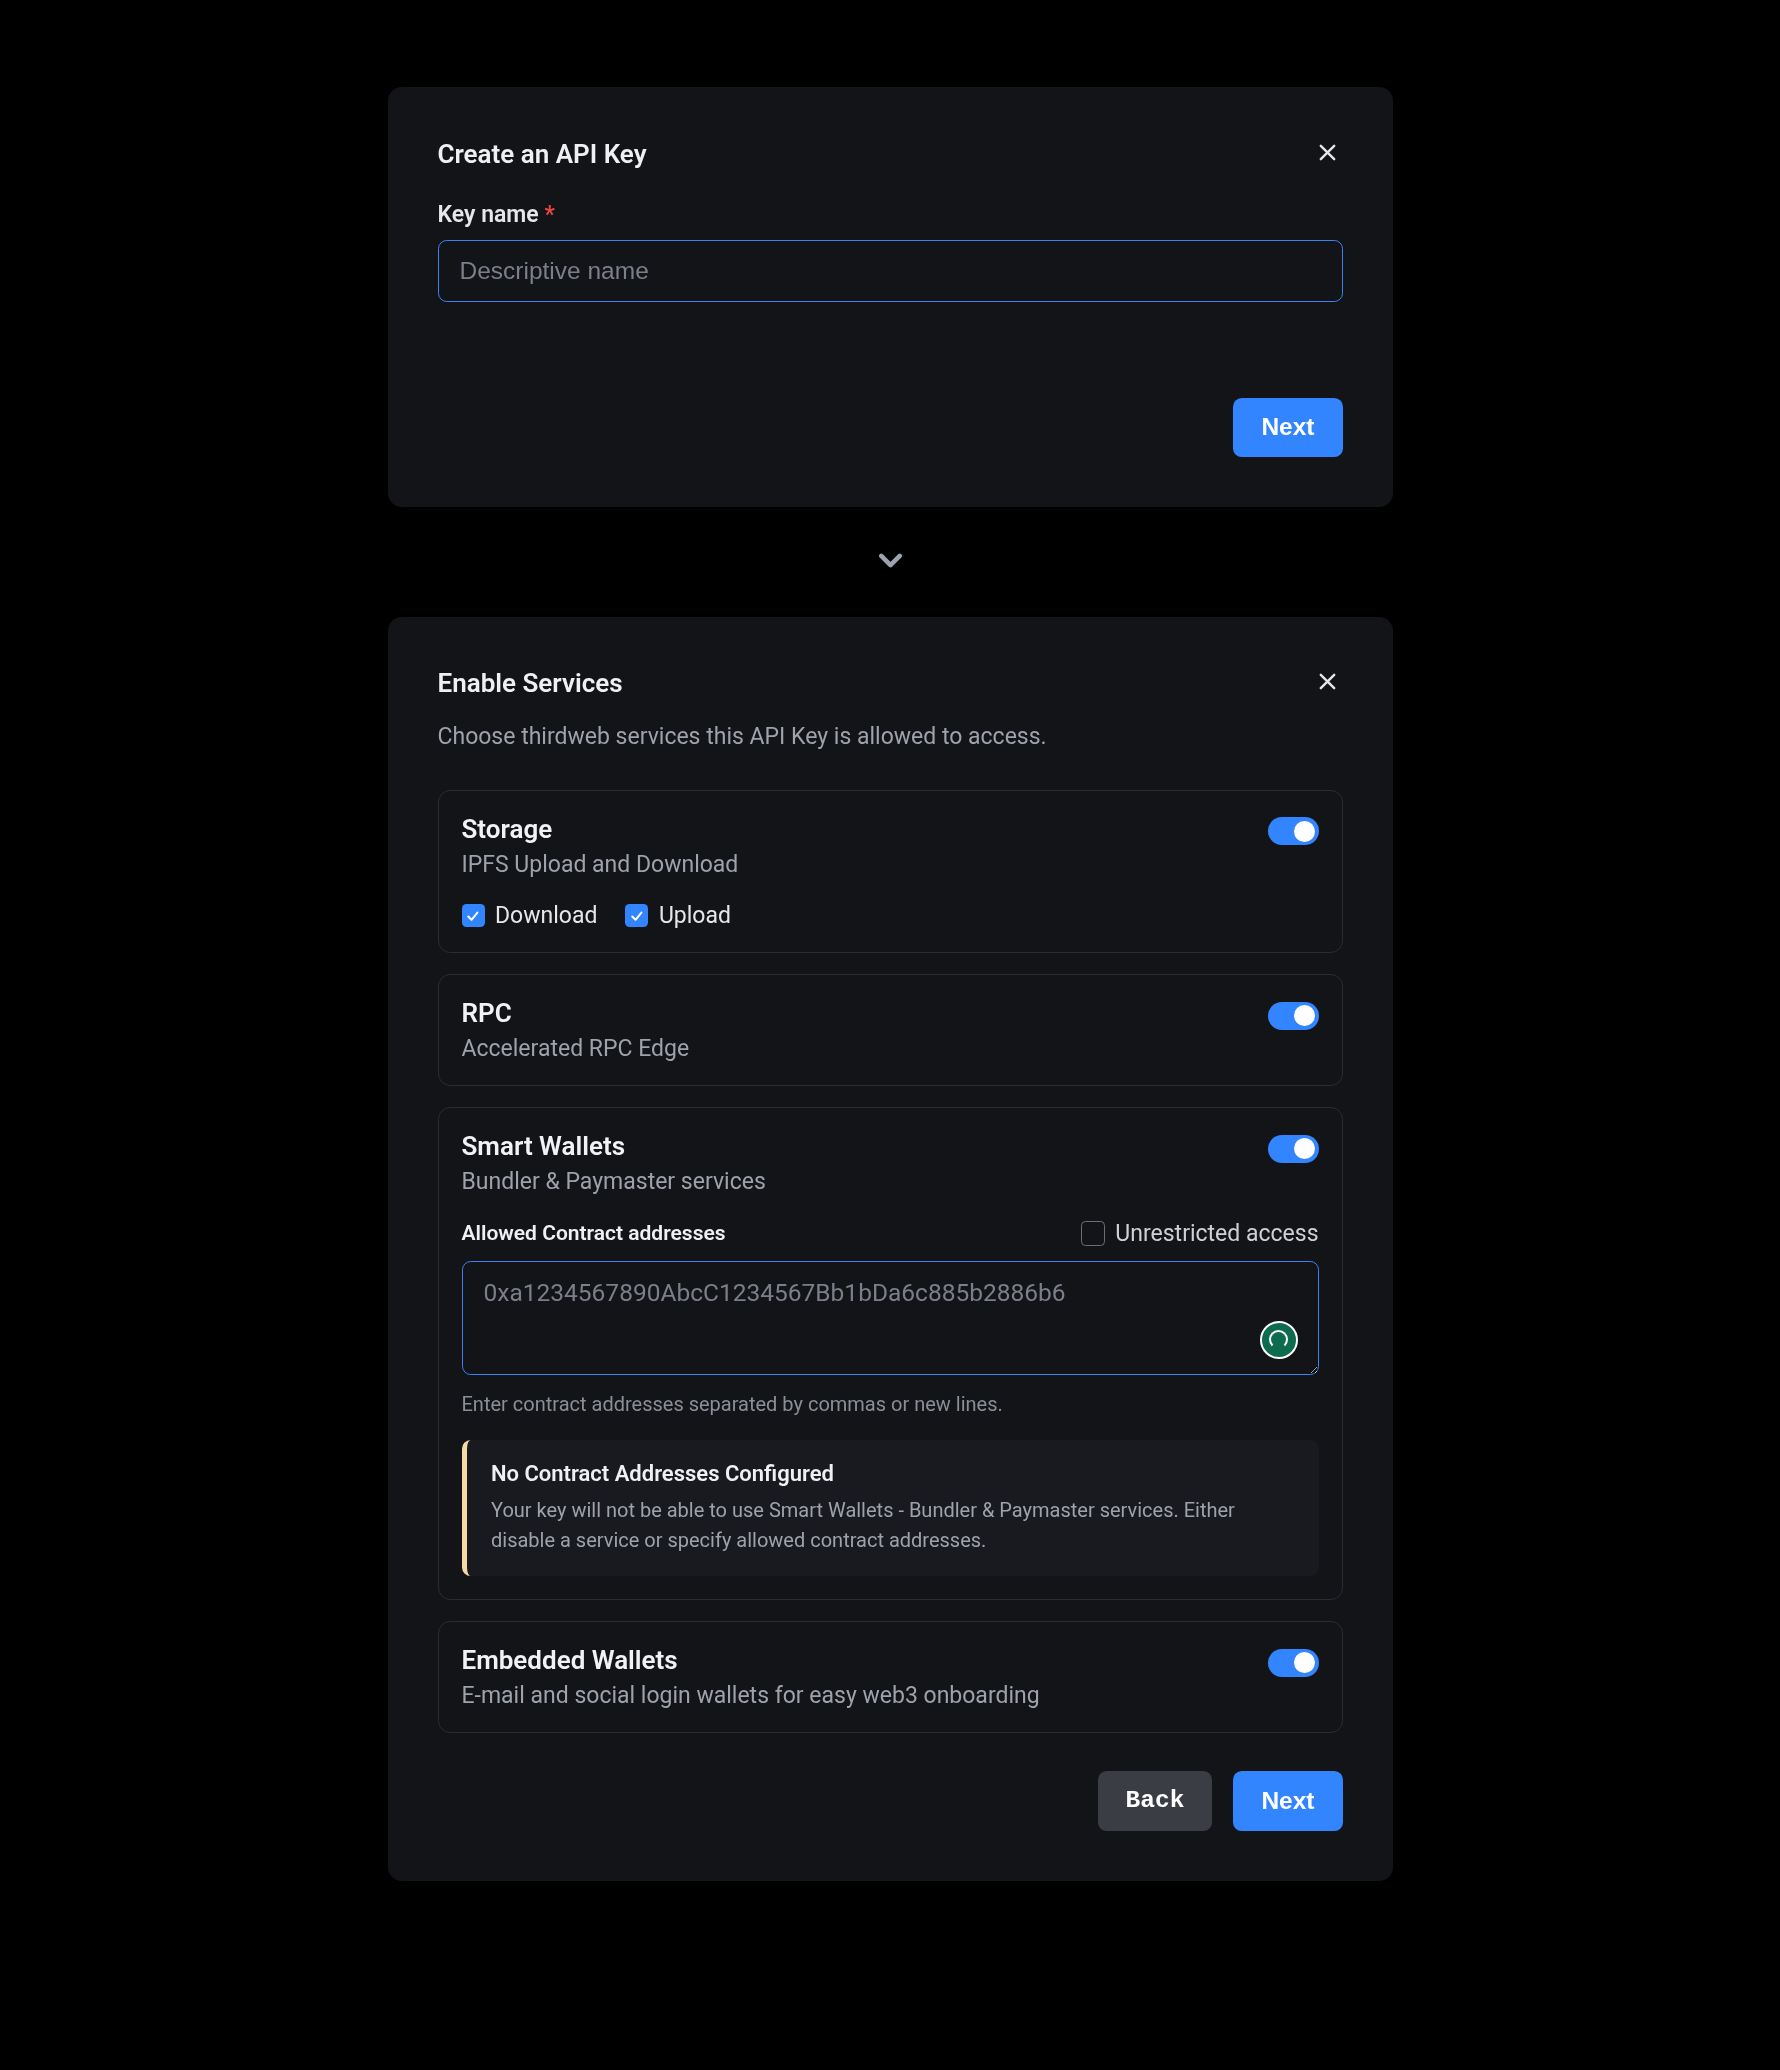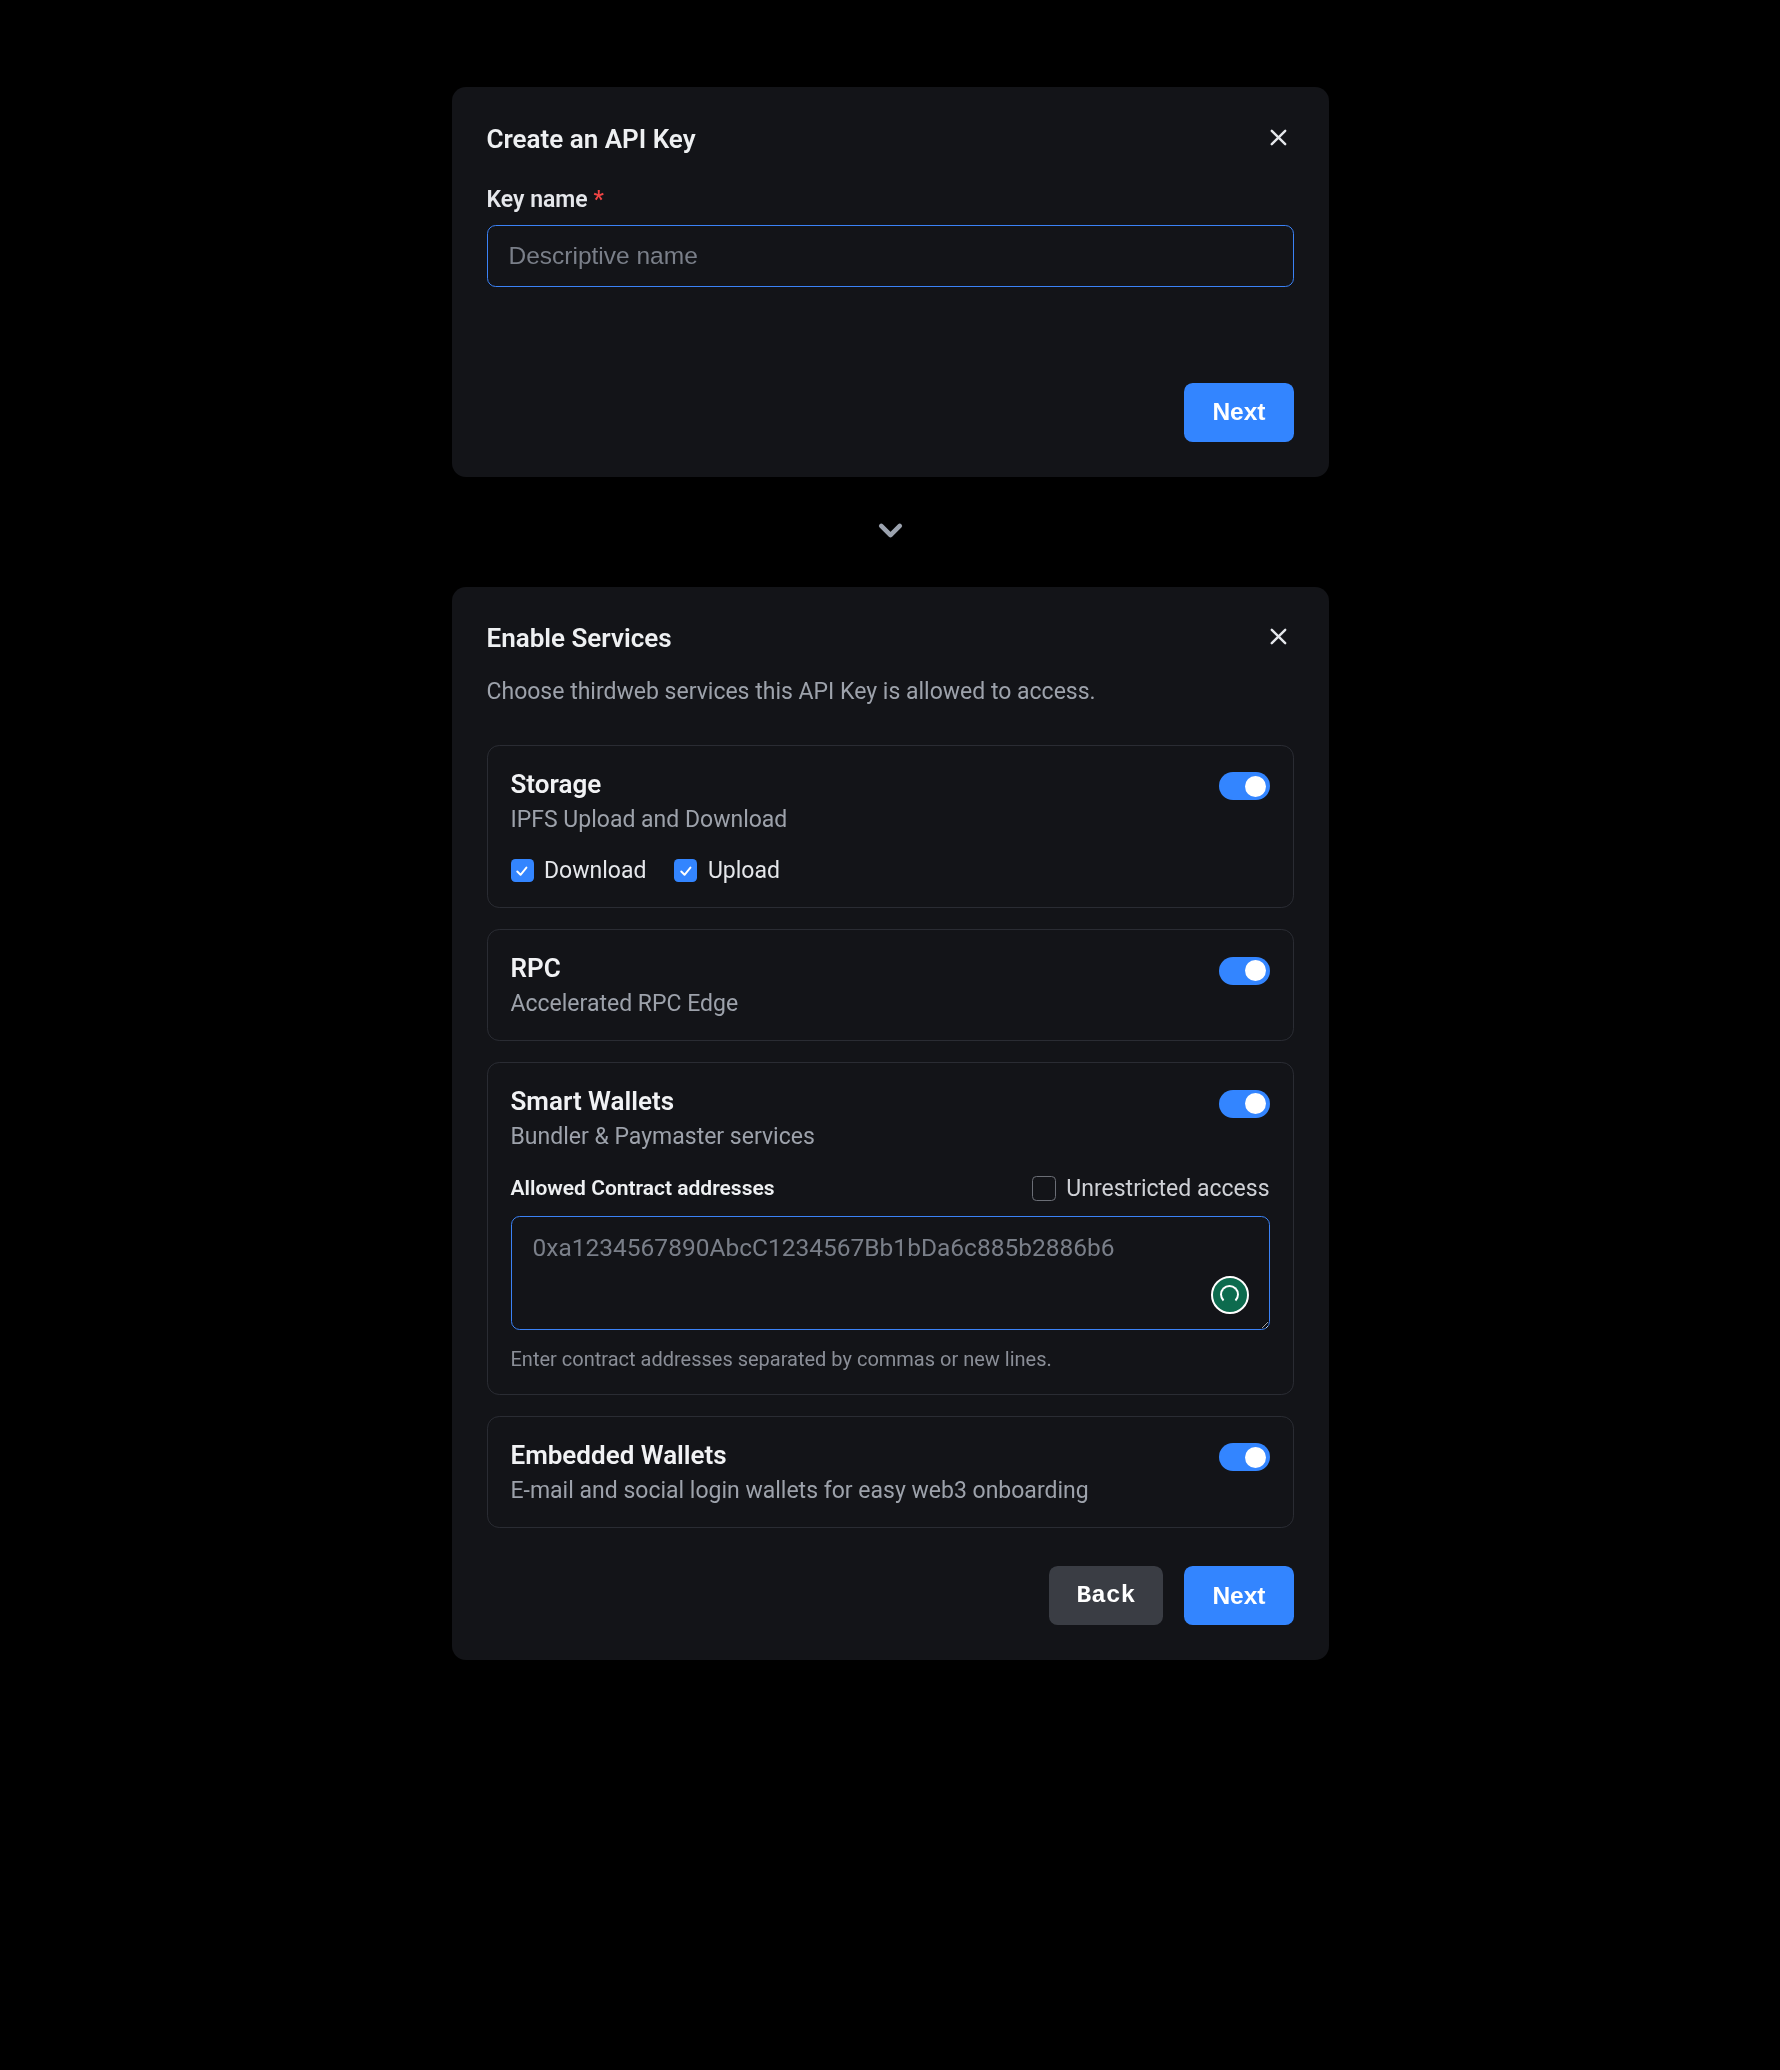--- a/index.html
+++ b/index.html
@@ -17,22 +17,22 @@
   }
   .wrapper {
     display: flex;
     flex-direction: column;
     align-items: center;
     gap: 35px;
   }
   .card {
     background: #131418;
     border-radius: 14px;
-    width: 877px;
-    padding: 35px;
+    width: 1005px;
+    padding: 50px;
   }
   .card-header {
     display: flex;
     justify-content: space-between;
     align-items: center;
     margin-bottom: 31px;
   }
   .card-title {
     font-size: 26px;
     font-weight: 600;
@@ -376,20 +376,24 @@
           </label>
         </div>
         <div class="textarea-wrap">
           <textarea class="textarea" placeholder="0xa1234567890AbcC1234567Bb1bDa6c885b2886b6" style=""></textarea>
           <div class="badge-circle">
             <div class="badge-circle-inner"></div>
           </div>
         </div>
         <div class="help-text">Enter contract addresses separated by commas or new lines.</div>
 
+        <div class="alert">
+          <div class="alert-title">No Contract Addresses Configured</div>
+          <div class="alert-text">Your key will not be able to use Smart Wallets - Bundler &amp; Paymaster services. Either disable a service or specify allowed contract addresses.</div>
+        </div>
       </div>
     </div>
 
     <div class="service">
       <div class="service-header">
         <div>
           <div class="service-title">Embedded Wallets</div>
           <div class="service-sub">E-mail and social login wallets for easy web3 onboarding</div>
         </div>
         <div class="toggle"></div>

